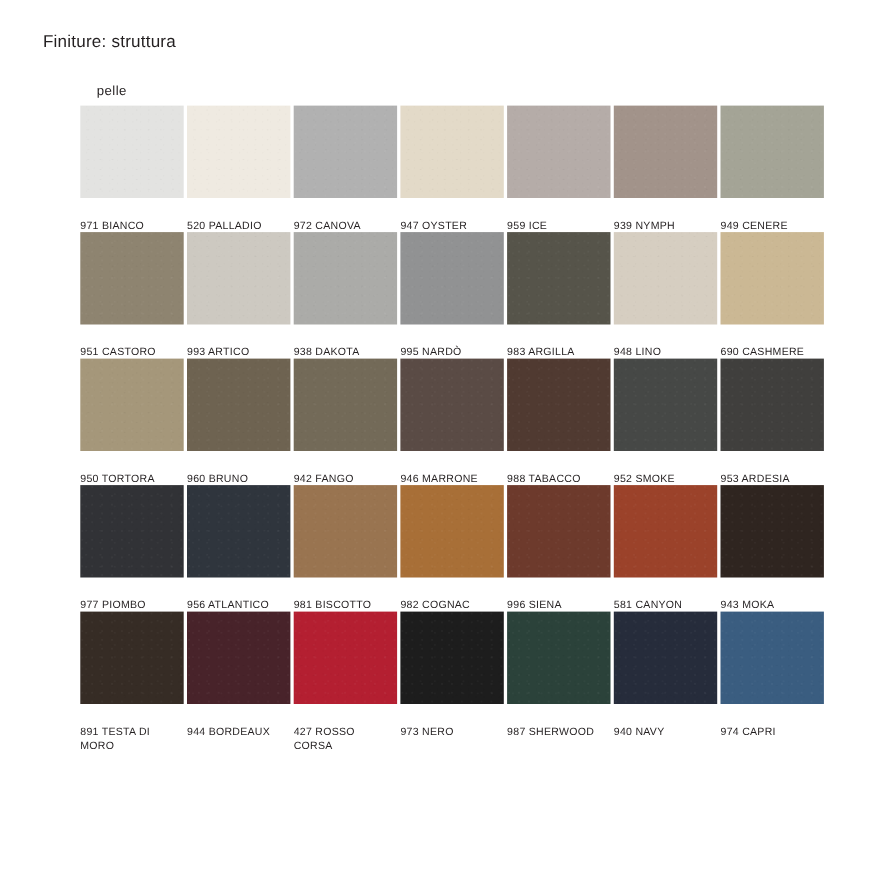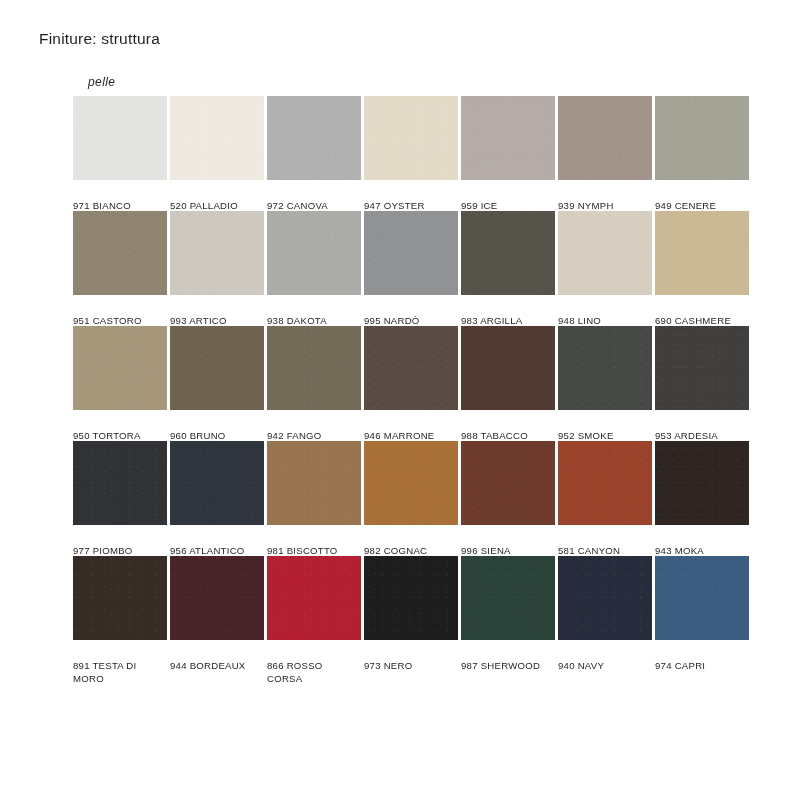--- a/index.html
+++ b/index.html
@@ -25,21 +25,20 @@
     letter-spacing: 0.2px;
     color: #231f20;
     margin: 0;
   }
 
   #material-label {
     position: absolute;
     left: 88px;
     top: 75px;
     font-size: 12px;
-    font-style: italic;
     letter-spacing: 0.4px;
     color: #231f20;
   }
 
   #swatch-grid {
     position: absolute;
     left: 73px;
     top: 96px;
     width: 700px;
     display: grid;
@@ -208,21 +207,21 @@
       <div class="swatch-chip" style="background-color: rgb(54, 44, 37);"></div>
       <div class="swatch-name">891 TESTA DI
 MORO</div>
     </div>
     <div class="swatch-cell">
       <div class="swatch-chip" style="background-color: rgb(72, 35, 42);"></div>
       <div class="swatch-name">944 BORDEAUX</div>
     </div>
     <div class="swatch-cell">
       <div class="swatch-chip" style="background-color: rgb(180, 31, 49);"></div>
-      <div class="swatch-name">866 ROSSO
+      <div class="swatch-name">427 ROSSO
 CORSA</div>
     </div>
     <div class="swatch-cell">
       <div class="swatch-chip" style="background-color: rgb(29, 29, 29);"></div>
       <div class="swatch-name">973 NERO</div>
     </div>
     <div class="swatch-cell">
       <div class="swatch-chip" style="background-color: rgb(43, 66, 58);"></div>
       <div class="swatch-name">987 SHERWOOD</div>
     </div>

